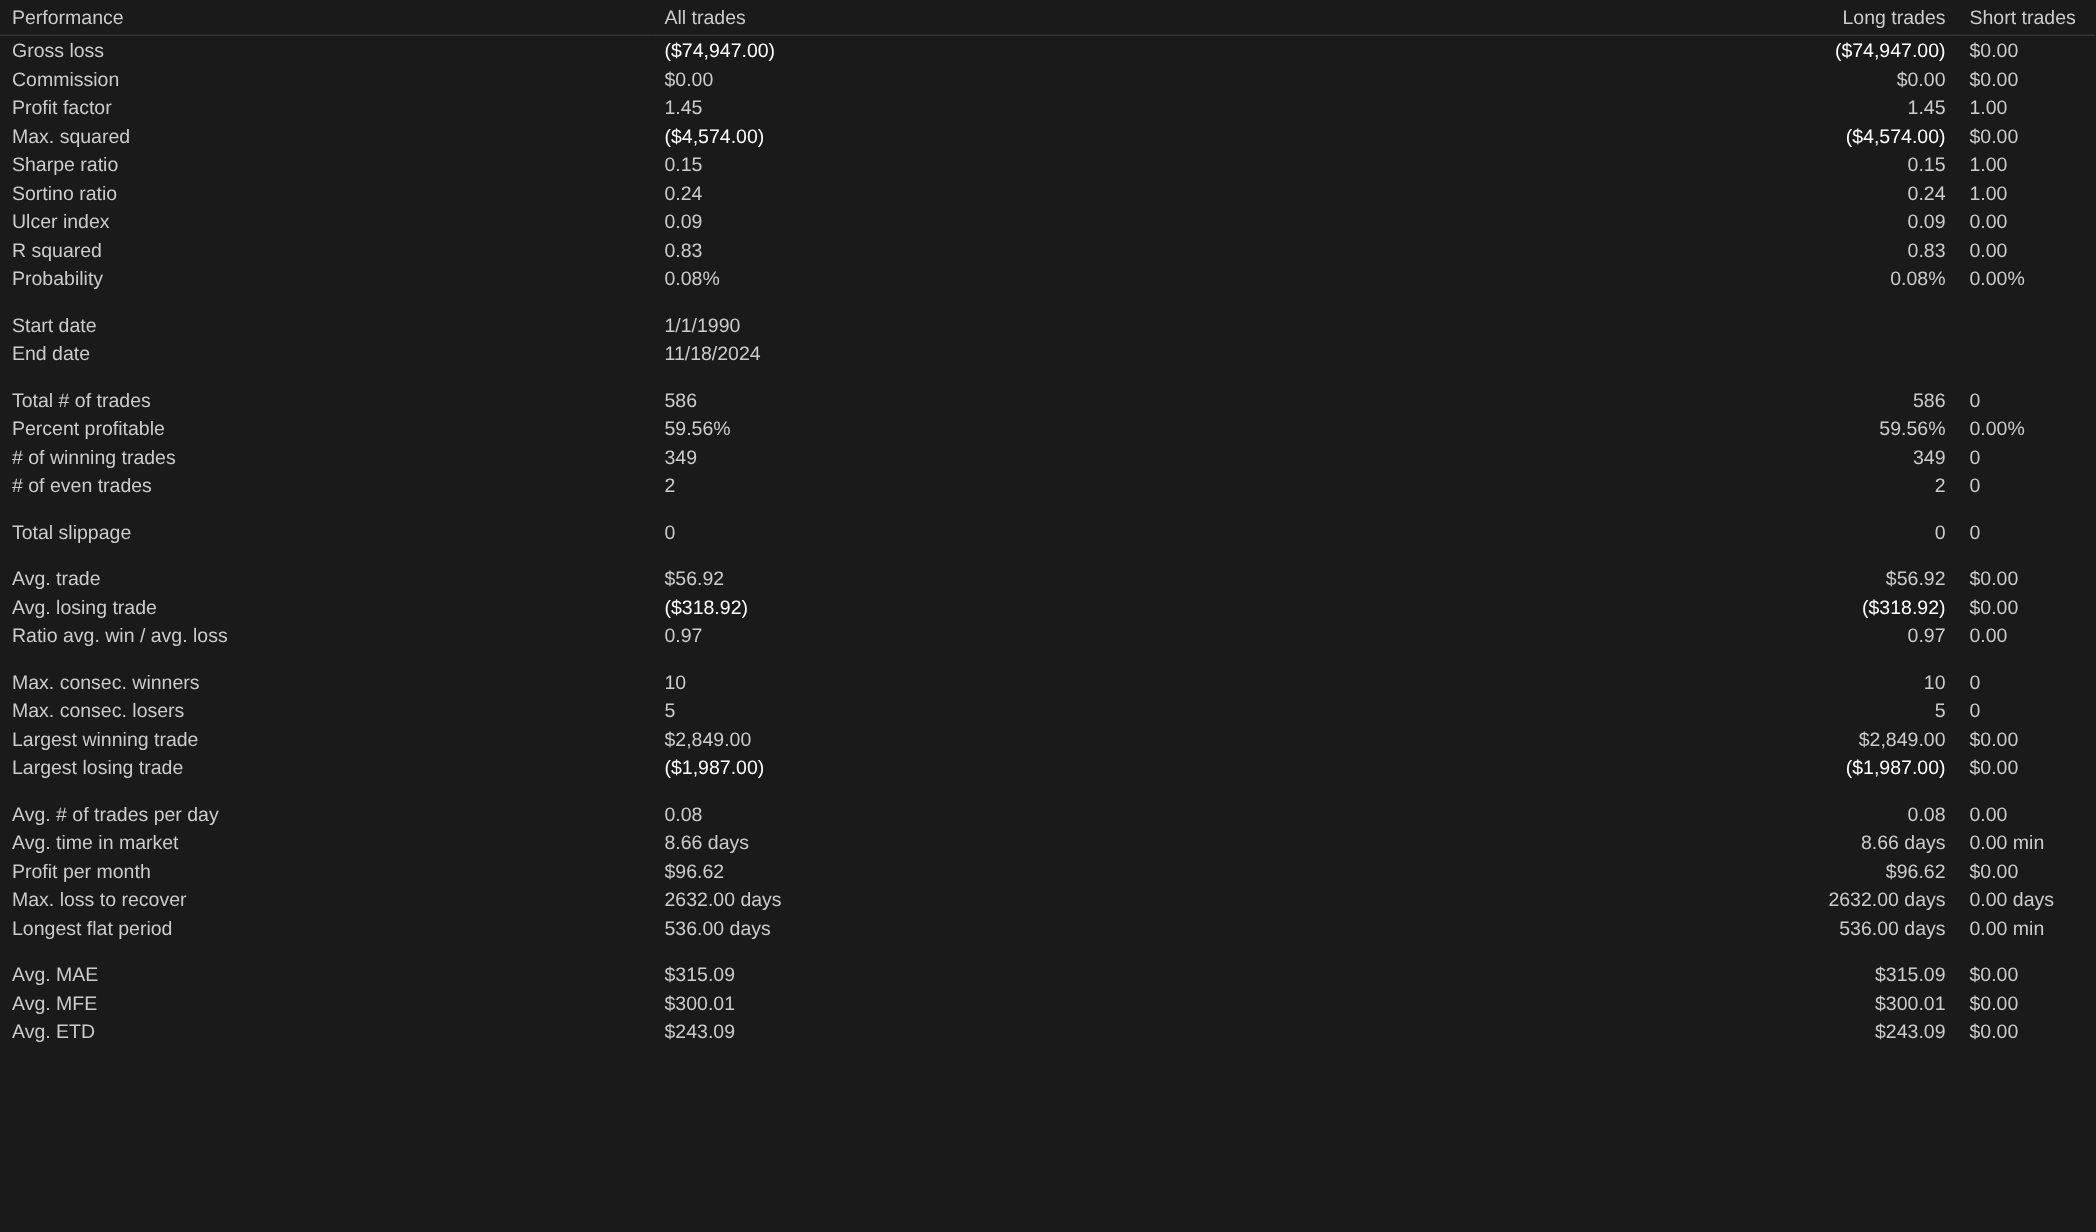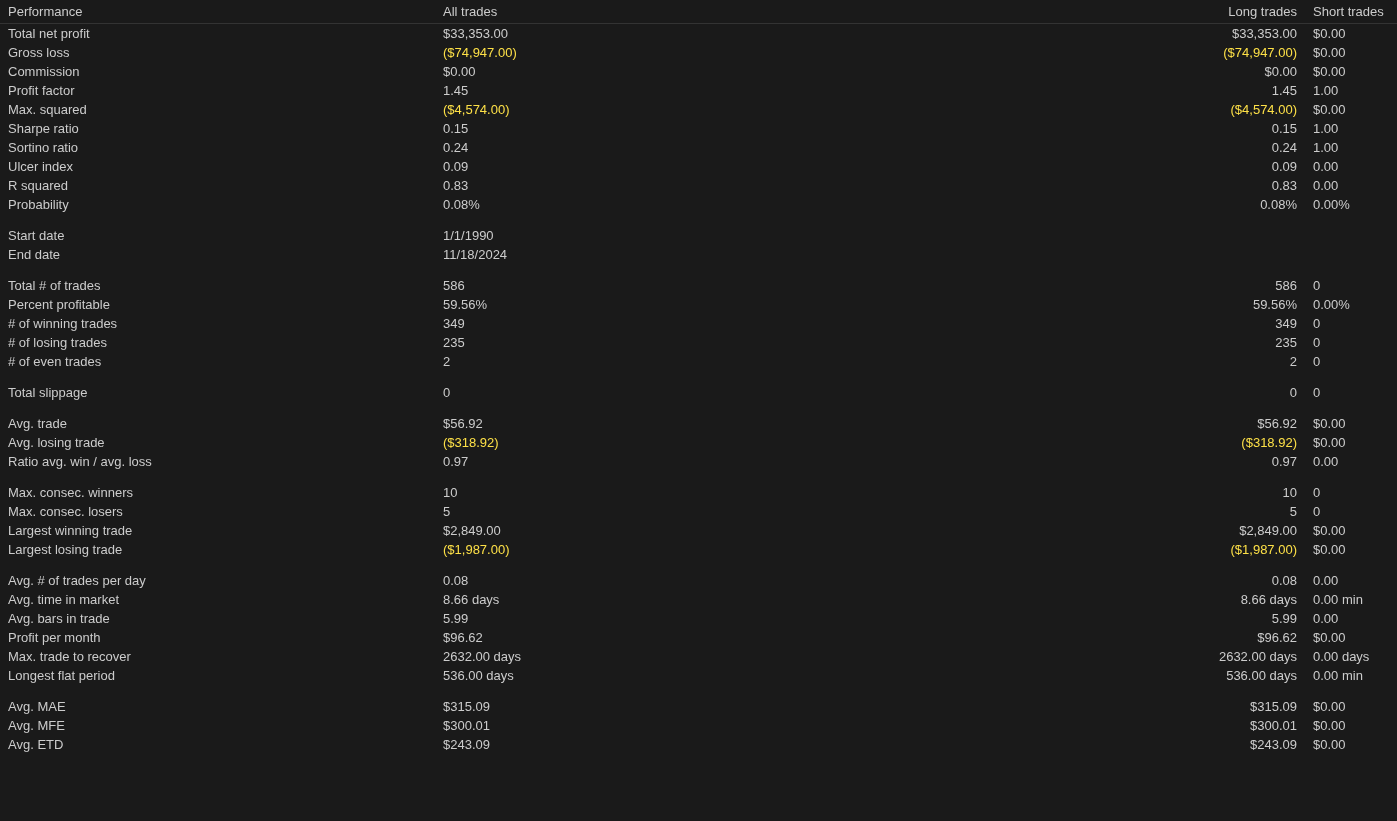--- a/index.html
+++ b/index.html
@@ -29,44 +29,38 @@
       padding: 2px 8px;
       vertical-align: top;
     }
     tbody tr td:first-child {
       color: #cccccc;
     }
     .col-label { width: 435px; }
     .col-all { width: 435px; }
     .col-long { width: 435px; text-align: right; }
     .col-short { width: 92px; margin-left: 40px; }
-    .negative { color: #fde047; }
+    .negative { color: #ffffff; }
     .spacer-row td { height: 12px; }
     thead th { padding-top: 6px; padding-bottom: 6px; }
   </style>
 </head>
 <body>
 
 <div class="table-container">
   <table>
     <thead>
       <tr>
         <th class="col-label">Performance</th>
         <th class="col-all">All trades</th>
         <th class="col-long">Long trades</th>
         <th class="col-short">Short trades</th>
       </tr>
     </thead>
     <tbody id="table-body">
-    <tr>
-          <td class="col-label">Total net profit</td>
-          <td class="col-all">$33,353.00</td>
-          <td class="col-long">$33,353.00</td>
-          <td class="col-short">$0.00</td>
-        </tr>
         <tr>
           <td class="col-label">Gross loss</td>
           <td class="col-all negative">($74,947.00)</td>
           <td class="col-long negative">($74,947.00)</td>
           <td class="col-short">$0.00</td>
         </tr>
         <tr>
           <td class="col-label">Commission</td>
           <td class="col-all">$0.00</td>
           <td class="col-long">$0.00</td>
@@ -144,26 +138,20 @@
           <td class="col-long">59.56%</td>
           <td class="col-short">0.00%</td>
         </tr>
         <tr>
           <td class="col-label"># of winning trades</td>
           <td class="col-all">349</td>
           <td class="col-long">349</td>
           <td class="col-short">0</td>
         </tr>
         <tr>
-          <td class="col-label"># of losing trades</td>
-          <td class="col-all">235</td>
-          <td class="col-long">235</td>
-          <td class="col-short">0</td>
-        </tr>
-        <tr>
           <td class="col-label"># of even trades</td>
           <td class="col-all">2</td>
           <td class="col-long">2</td>
           <td class="col-short">0</td>
         </tr>
         <tr class="spacer-row">
           <td colspan="4"></td>
         </tr>
         <tr>
           <td class="col-label">Total slippage</td>
@@ -228,33 +216,27 @@
           <td class="col-long">0.08</td>
           <td class="col-short">0.00</td>
         </tr>
         <tr>
           <td class="col-label">Avg. time in market</td>
           <td class="col-all">8.66 days</td>
           <td class="col-long">8.66 days</td>
           <td class="col-short">0.00 min</td>
         </tr>
         <tr>
-          <td class="col-label">Avg. bars in trade</td>
-          <td class="col-all">5.99</td>
-          <td class="col-long">5.99</td>
-          <td class="col-short">0.00</td>
-        </tr>
-        <tr>
           <td class="col-label">Profit per month</td>
           <td class="col-all">$96.62</td>
           <td class="col-long">$96.62</td>
           <td class="col-short">$0.00</td>
         </tr>
         <tr>
-          <td class="col-label">Max. trade to recover</td>
+          <td class="col-label">Max. loss to recover</td>
           <td class="col-all">2632.00 days</td>
           <td class="col-long">2632.00 days</td>
           <td class="col-short">0.00 days</td>
         </tr>
         <tr>
           <td class="col-label">Longest flat period</td>
           <td class="col-all">536.00 days</td>
           <td class="col-long">536.00 days</td>
           <td class="col-short">0.00 min</td>
         </tr>

